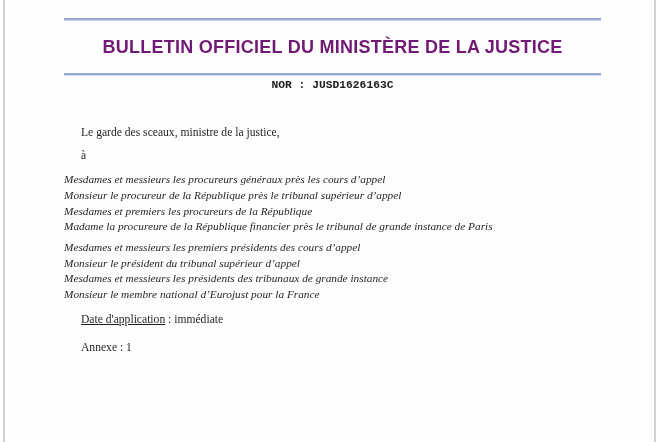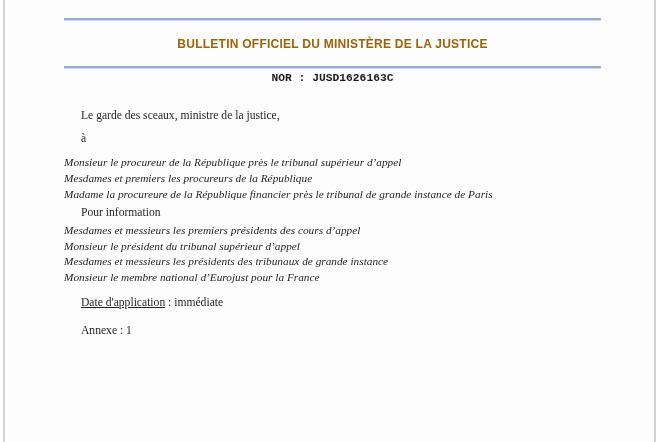--- a/index.html
+++ b/index.html
@@ -48,24 +48,24 @@
   
   .rule {
     height: 0;
     border: 0;
     border-top: 2px solid #97a9d4;
     border-bottom: 1px solid #cdd7ec;
     margin: 0;
   }
   .masthead {
     text-align: center;
-    color: #a16207;
+    color: #701a75;
     font-family: "Liberation Sans", "DejaVu Sans", sans-serif;
     font-weight: bold;
-    font-size: 12px;
+    font-size: 18px;
     letter-spacing: 0.25px;
     padding: 16px 0 15px 0;
   }
 
   
   .doc-title {
     text-align: center;
     font-family: "Liberation Sans", "DejaVu Sans", sans-serif;
     font-weight: bold;
     font-size: 11.3px;
@@ -78,21 +78,21 @@
     text-align: center;
     font-family: Liberation Mono, monospace;
     font-weight: bold;
     font-size: 11.3px;
     margin: 3px 0 0 0;
     color: #1c1c1c;
   }
 
   
   .letter {
-    margin-top: 26px;
+    margin-top: 36px;
     font-size: 11.6px;
     line-height: 1.0;
   }
   .indent {
     padding-left: 17px;
   }
   .signer   { margin: 0 0 11px 0; }
   .a-line   { margin: 0 0 11px 0; }
   .section-head { margin: 0 0 4px 0; }
 
@@ -135,26 +135,26 @@
     <div class="doc-nor">NOR : JUSD1626163C</div>
 
     <div class="letter">
 
       <div class="signer indent">Le garde des sceaux, ministre de la justice,</div>
 
       <div class="a-line indent">à</div>
 
 
       <ul class="recipients">
+        <li>Mesdames et messieurs les procureurs généraux près les cours d’appel</li>
         <li>Monsieur le procureur de la République près le tribunal supérieur d’appel</li>
         <li>Mesdames et premiers les procureurs de la République</li>
         <li>Madame la procureure de la République financier près le tribunal de grande instance de Paris</li>
       </ul>
 
-      <div class="section-head indent">Pour information</div>
 
       <ul class="recipients">
         <li>Mesdames et messieurs les premiers présidents des cours d’appel</li>
         <li>Monsieur le président du tribunal supérieur d’appel</li>
         <li>Mesdames et messieurs les présidents des tribunaux de grande instance</li>
         <li>Monsieur le membre national d’Eurojust pour la France</li>
       </ul>
 
       <div class="meta-line">
         <span class="u">Date d'application</span><span> : immédiate</span>

